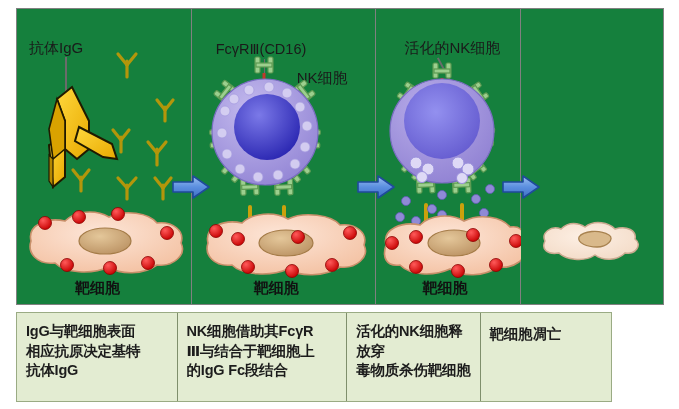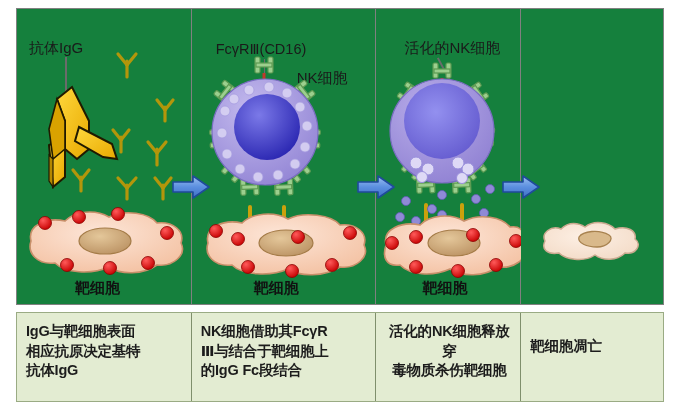--- a/index.html
+++ b/index.html
@@ -42,43 +42,43 @@
   .p1 { width: 175px; }
   .p2 { width: 185px; text-decoration: underline; }
   .p3 { width: 145px; }
   .p4 { width: 142px; }
 
   
   .captions {
     position: absolute;
     left: 16px;
     top: 312px;
-    width: 648px;
+    width: 596px;
     height: 90px;
     display: flex;
     border: 1px solid #9aab84;
     box-sizing: border-box;
   }
   .caption {
     box-sizing: border-box;
     height: 100%;
     background: #e3ecd2;
     border-right: 1px solid #7f8f6c;
     padding: 9px 7px 0 9px;
     font-size: 14.5px;
     line-height: 1.36;
     color: #1c1c1c;
     font-weight: 600;
     letter-spacing: -0.2px;
   }
   .caption:last-child { border-right: none; }
   .c1 { width: 175px; }
   .c2 { width: 185px; }
-  .c3 { width: 145px; text-align: center; }
-  .c4 { width: 142px; padding-top: 24px; }
+  .c3 { width: 145px; }
+  .c4 { width: 142px; padding-top: 12px; }
 
   
   .lbl {
     position: absolute;
     font-size: 15px;
     color: #1a1a1a;
     white-space: nowrap;
     font-weight: 500;
   }
   .lbl-ig   { left: 12px;  top: 30px; }

